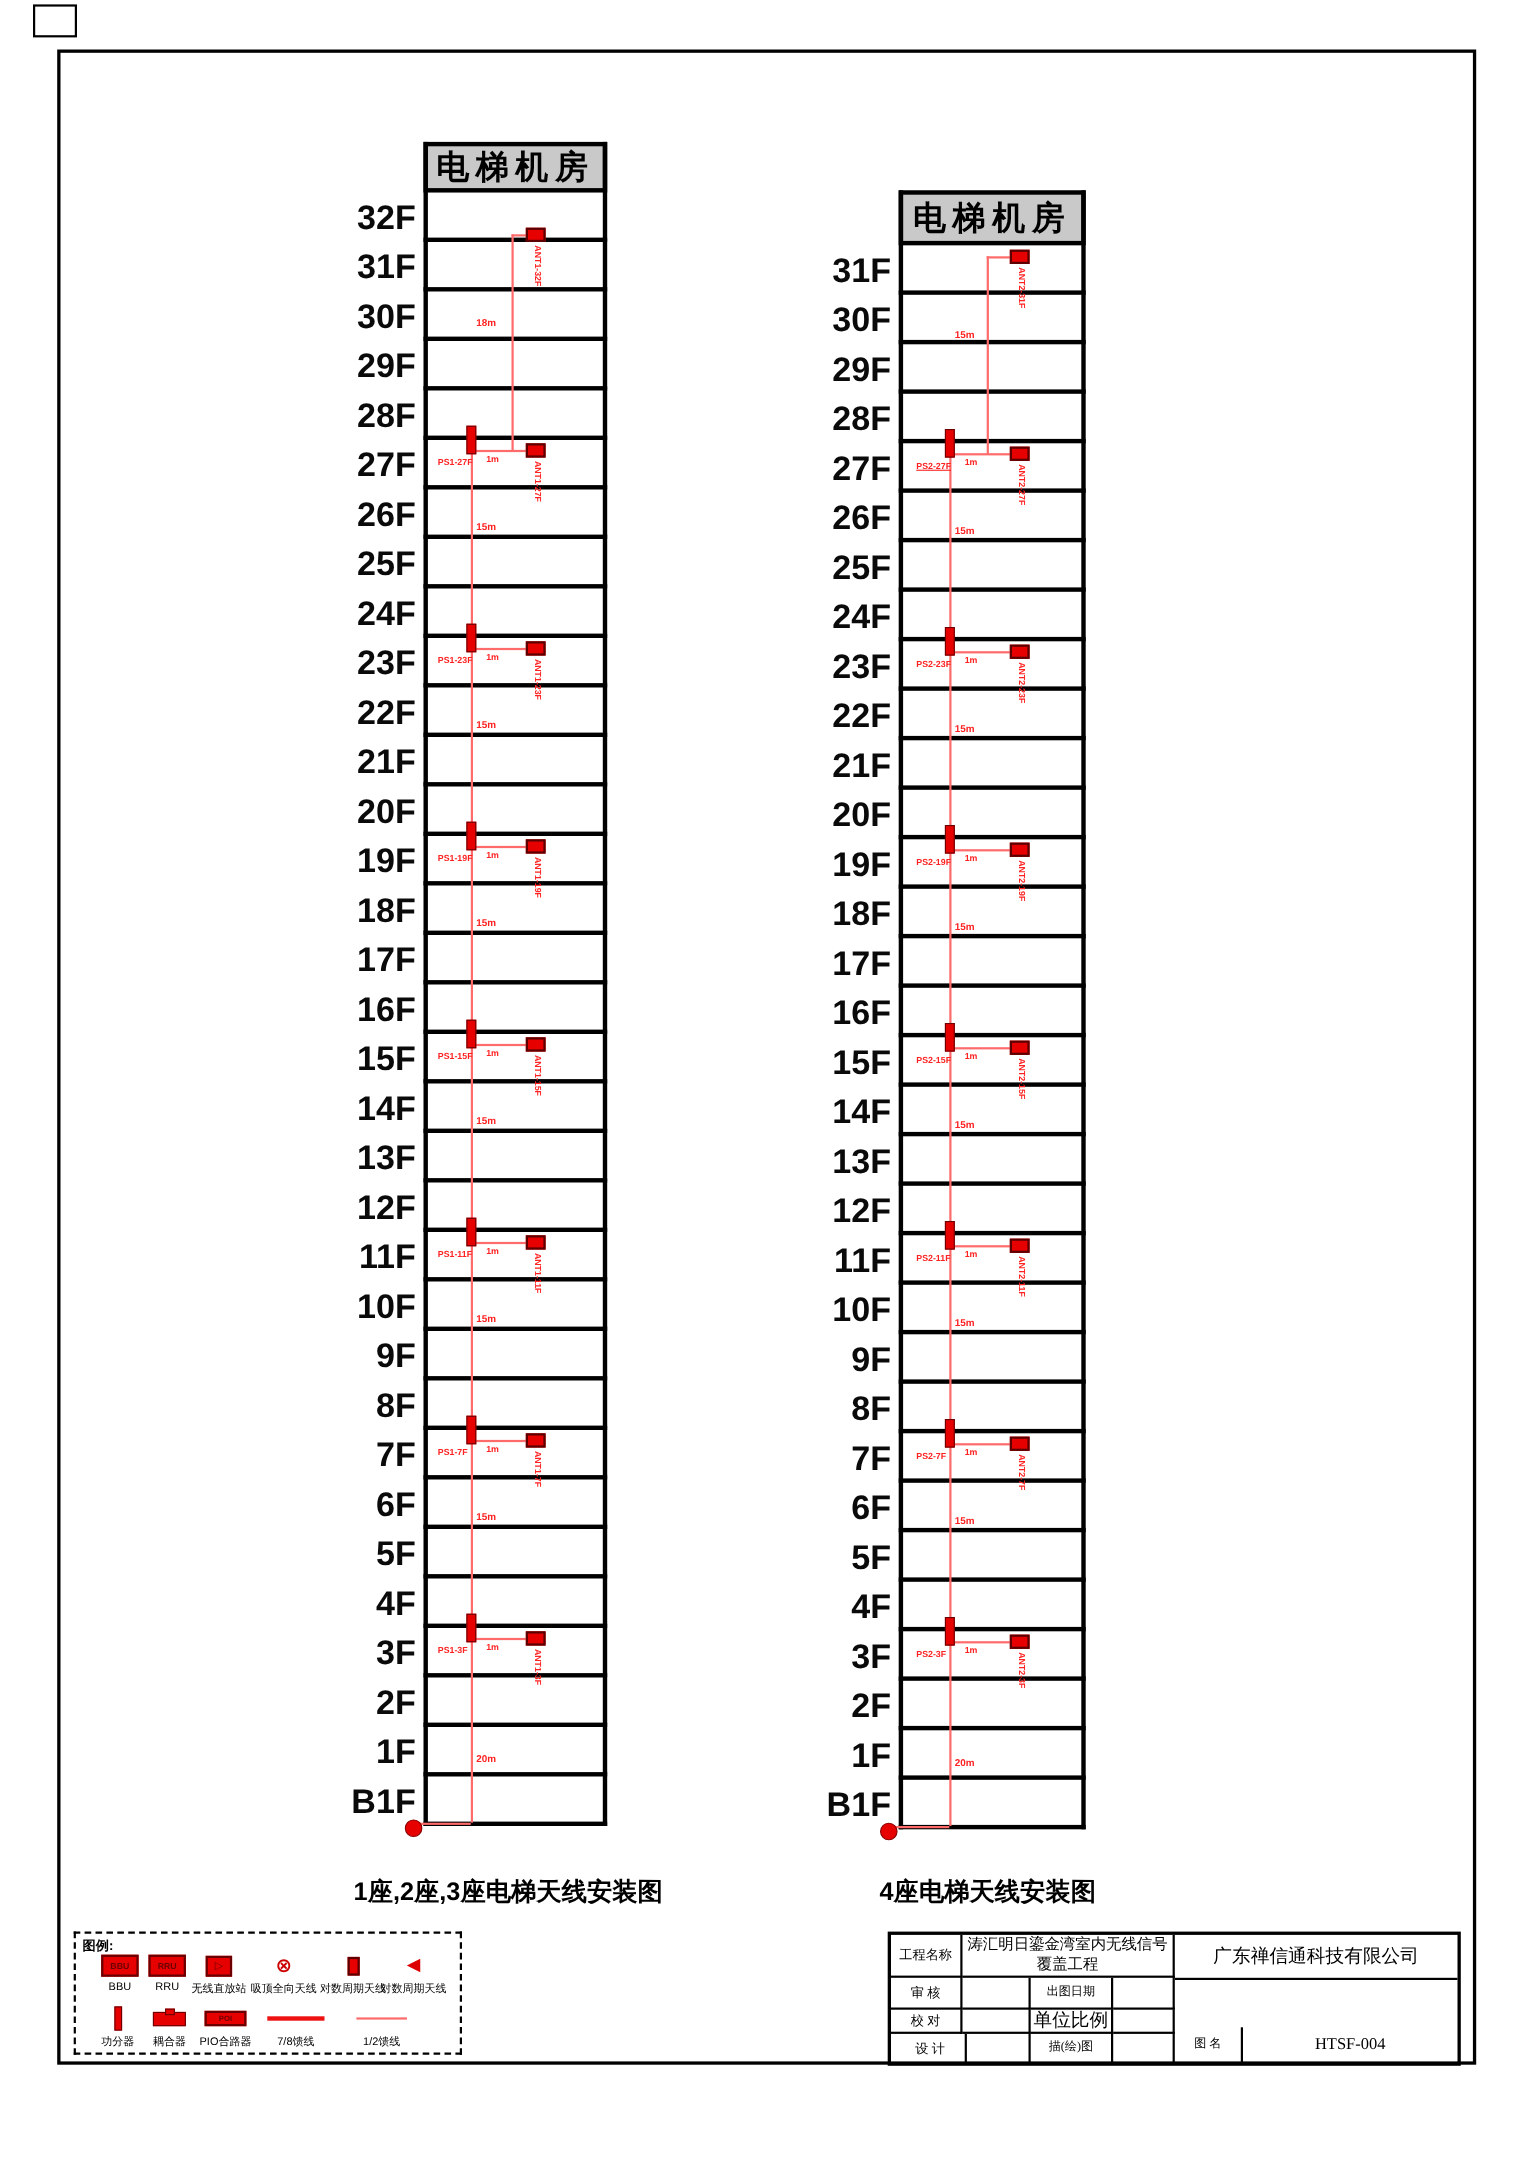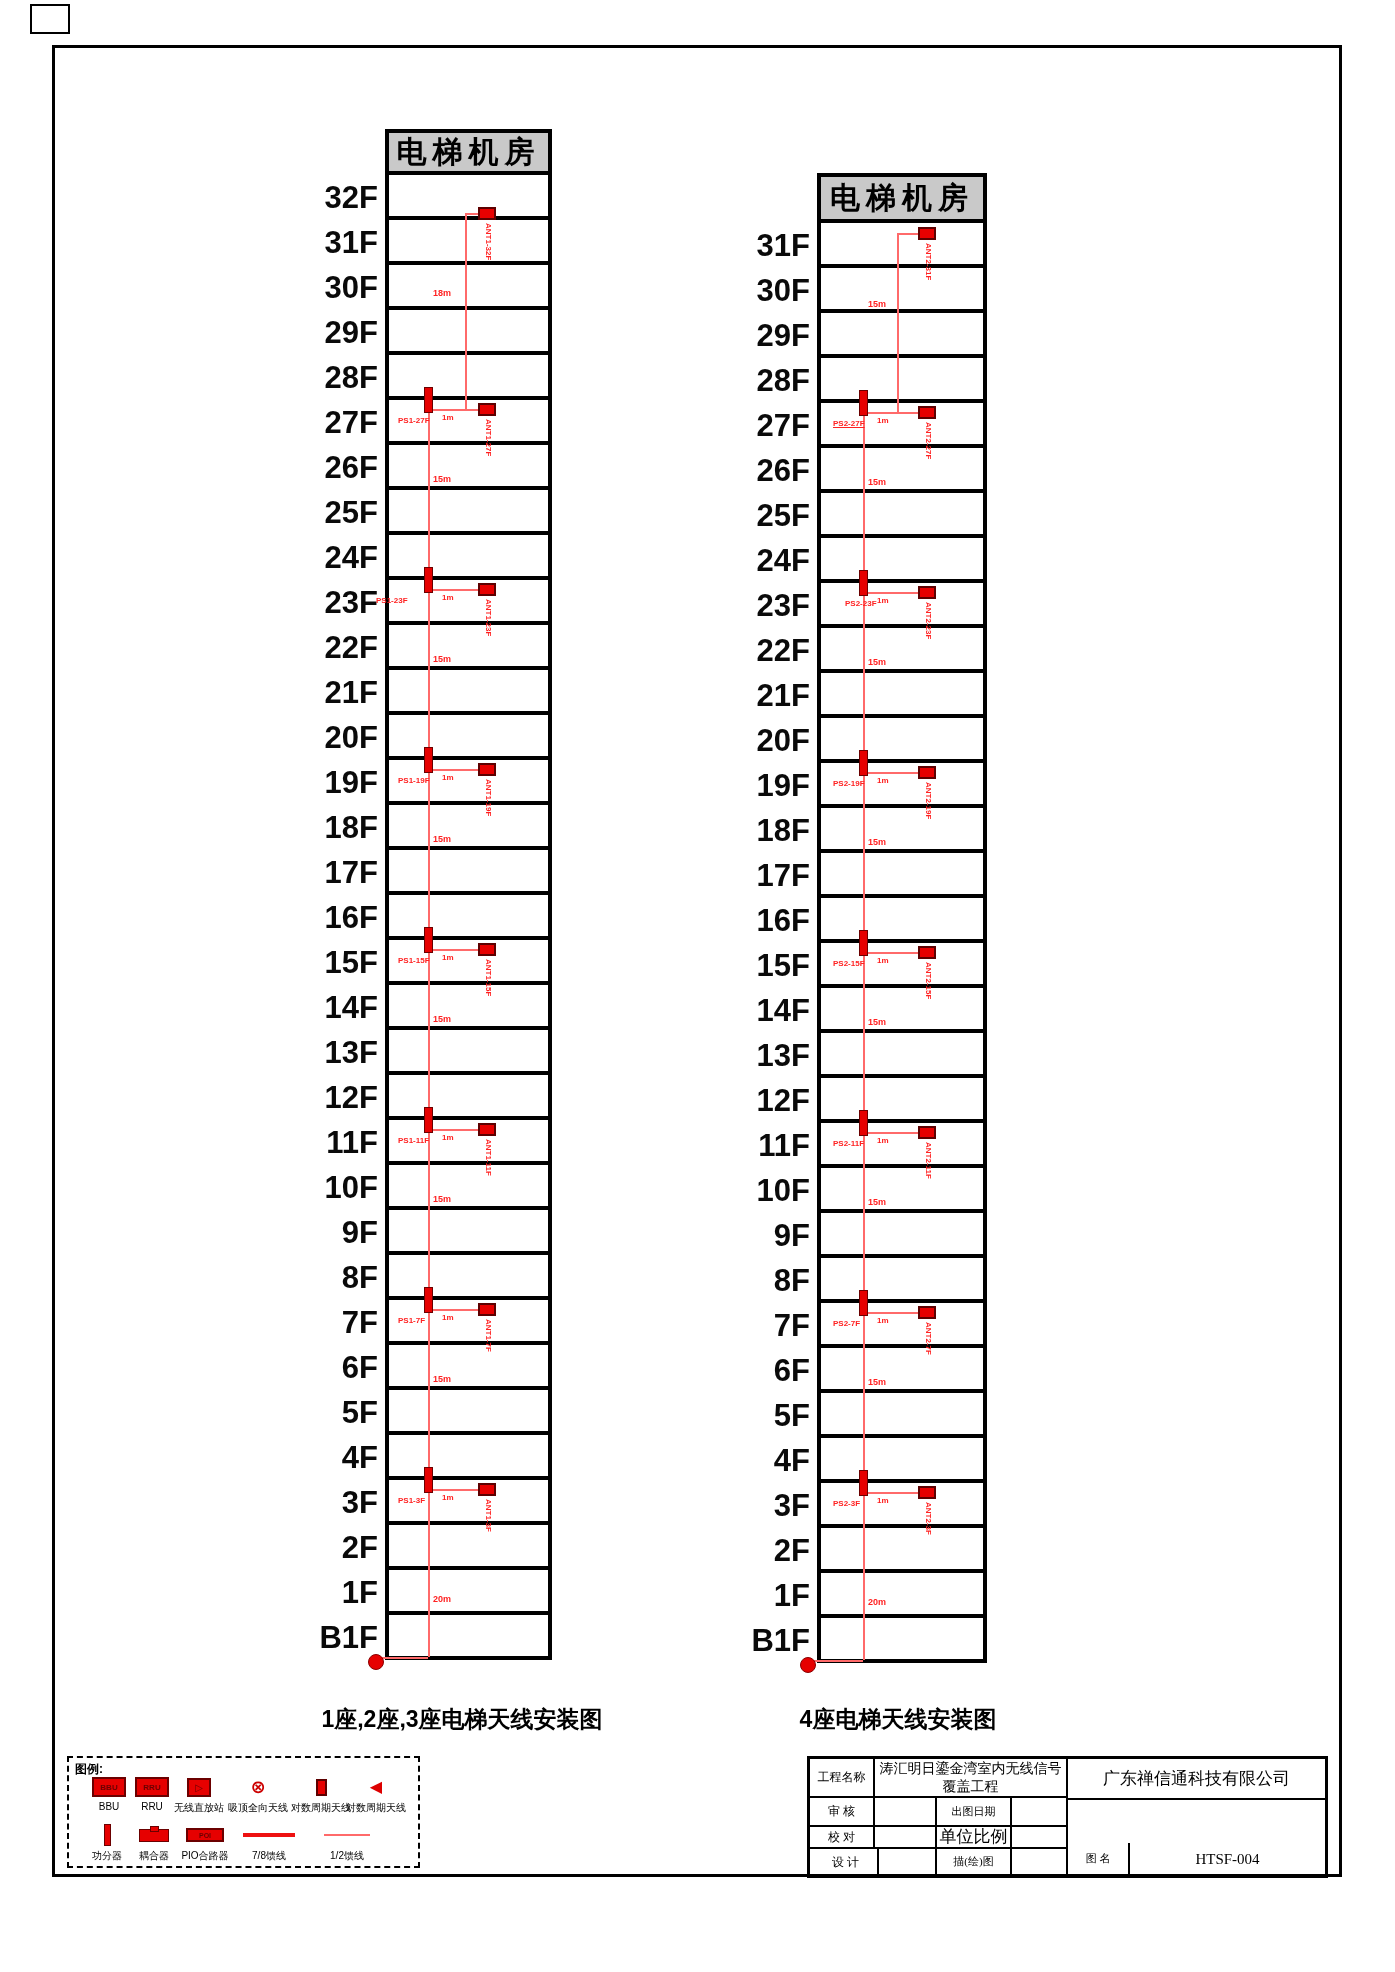--- a/index.html
+++ b/index.html
@@ -120,21 +120,21 @@
       <div class="ant" style="left: 478px; top: 207px;"></div>
       <div class="rlab vlab" style="left: 493px; top: 223px;">ANT1-32F</div>
       <div class="cab" style="left: 428px; top: 409px; width: 50px; height: 2px;"></div>
       <div class="coup" style="left: 424px; top: 387px;"></div>
       <div class="rlab" style="left: 398px; top: 416px; width: 42px;">PS1-27F</div>
       <div class="rlab" style="left: 442px; top: 413px;">1m</div>
       <div class="ant" style="left: 478px; top: 403px;"></div>
       <div class="rlab vlab" style="left: 493px; top: 419px;">ANT1-27F</div>
       <div class="cab" style="left: 428px; top: 589px; width: 50px; height: 2px;"></div>
       <div class="coup" style="left: 424px; top: 567px;"></div>
-      <div class="rlab" style="left: 376px; top: 596px; width: 42px;">PS1-23F</div>
+      <div class="rlab" style="left: 398px; top: 596px; width: 42px;">PS1-23F</div>
       <div class="rlab" style="left: 442px; top: 593px;">1m</div>
       <div class="ant" style="left: 478px; top: 583px;"></div>
       <div class="rlab vlab" style="left: 493px; top: 599px;">ANT1-23F</div>
       <div class="cab" style="left: 428px; top: 769px; width: 50px; height: 2px;"></div>
       <div class="coup" style="left: 424px; top: 747px;"></div>
       <div class="rlab" style="left: 398px; top: 776px; width: 42px;">PS1-19F</div>
       <div class="rlab" style="left: 442px; top: 773px;">1m</div>
       <div class="ant" style="left: 478px; top: 763px;"></div>
       <div class="rlab vlab" style="left: 493px; top: 779px;">ANT1-19F</div>
       <div class="cab" style="left: 428px; top: 949px; width: 50px; height: 2px;"></div>
@@ -244,21 +244,21 @@
       <div class="ant" style="left: 918px; top: 227px;"></div>
       <div class="rlab vlab" style="left: 933px; top: 243px;">ANT2-31F</div>
       <div class="cab" style="left: 863px; top: 412px; width: 55px; height: 2px;"></div>
       <div class="coup" style="left: 859px; top: 390px;"></div>
       <div class="rlab" style="left: 833px; top: 419px; width: 42px; text-decoration: underline;">PS2-27F</div>
       <div class="rlab" style="left: 877px; top: 416px;">1m</div>
       <div class="ant" style="left: 918px; top: 406px;"></div>
       <div class="rlab vlab" style="left: 933px; top: 422px;">ANT2-27F</div>
       <div class="cab" style="left: 863px; top: 592px; width: 55px; height: 2px;"></div>
       <div class="coup" style="left: 859px; top: 570px;"></div>
-      <div class="rlab" style="left: 833px; top: 599px; width: 42px; margin-left: 12px;">PS2-23F</div>
+      <div class="rlab" style="left: 833px; top: 599px; width: 42px;">PS2-23F</div>
       <div class="rlab" style="left: 877px; top: 596px;">1m</div>
       <div class="ant" style="left: 918px; top: 586px;"></div>
       <div class="rlab vlab" style="left: 933px; top: 602px;">ANT2-23F</div>
       <div class="cab" style="left: 863px; top: 772px; width: 55px; height: 2px;"></div>
       <div class="coup" style="left: 859px; top: 750px;"></div>
       <div class="rlab" style="left: 833px; top: 779px; width: 42px;">PS2-19F</div>
       <div class="rlab" style="left: 877px; top: 776px;">1m</div>
       <div class="ant" style="left: 918px; top: 766px;"></div>
       <div class="rlab vlab" style="left: 933px; top: 782px;">ANT2-19F</div>
       <div class="cab" style="left: 863px; top: 952px; width: 55px; height: 2px;"></div>

